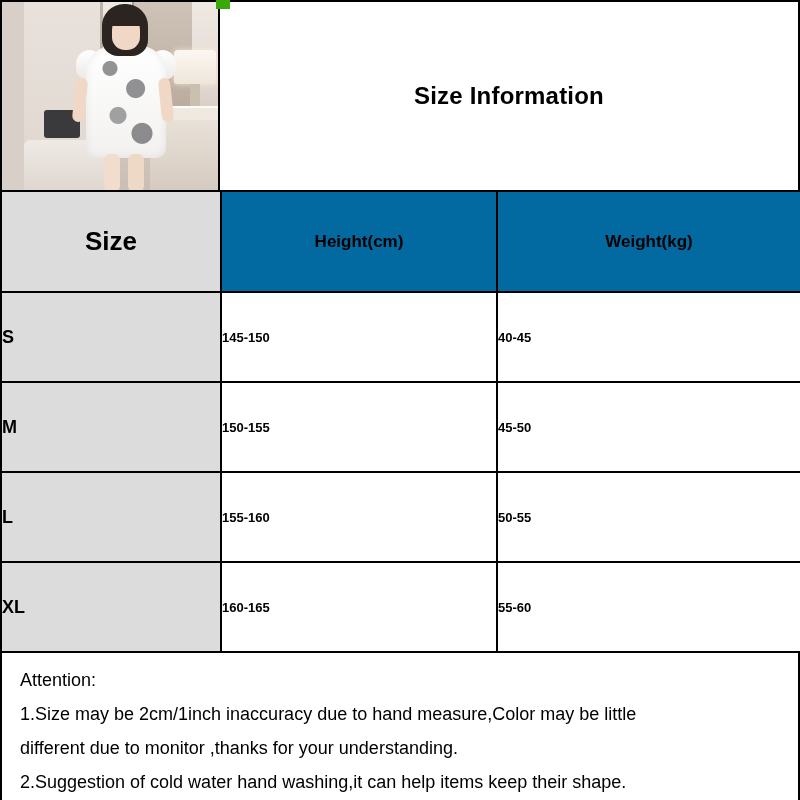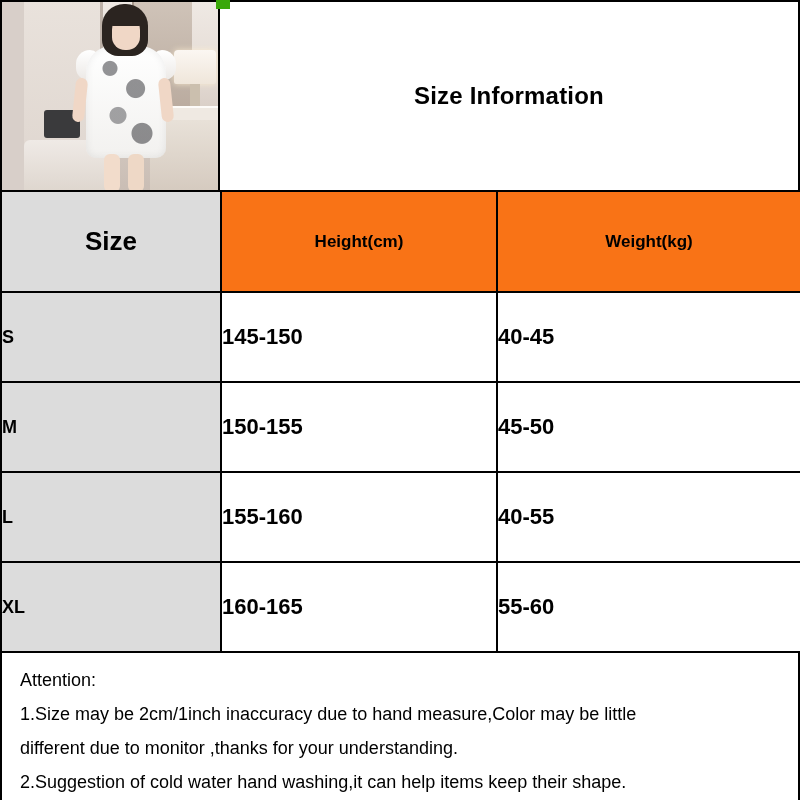--- a/index.html
+++ b/index.html
@@ -243,26 +243,26 @@
   thead th {
     height: 99px;
     background: #e2e2e2;
   }
   thead th.h-size {
     font-size: 26px;
     background: #dcdcdc;
   }
   thead th.h-col {
     font-size: 17px;
-    background: #f97316;
+    background: #0369a1;
   }
 
   tbody td {
     height: 88px;
-    font-size: 22px;
+    font-size: 13px;
     background: #ffffff;
   }
   tbody td.cell-size {
     background: #dcdcdc;
     font-size: 18px;
   }
 
   
   .attention {
     width: 800px;
@@ -340,21 +340,21 @@
         <td>40-45</td>
       </tr>
       <tr>
         <td class="cell-size">M</td>
         <td>150-155</td>
         <td>45-50</td>
       </tr>
       <tr>
         <td class="cell-size">L</td>
         <td>155-160</td>
-        <td>40-55</td>
+        <td>50-55</td>
       </tr>
       <tr>
         <td class="cell-size">XL</td>
         <td>160-165</td>
         <td>55-60</td>
       </tr>
     </tbody>
   </table>
 
   <div class="attention">

